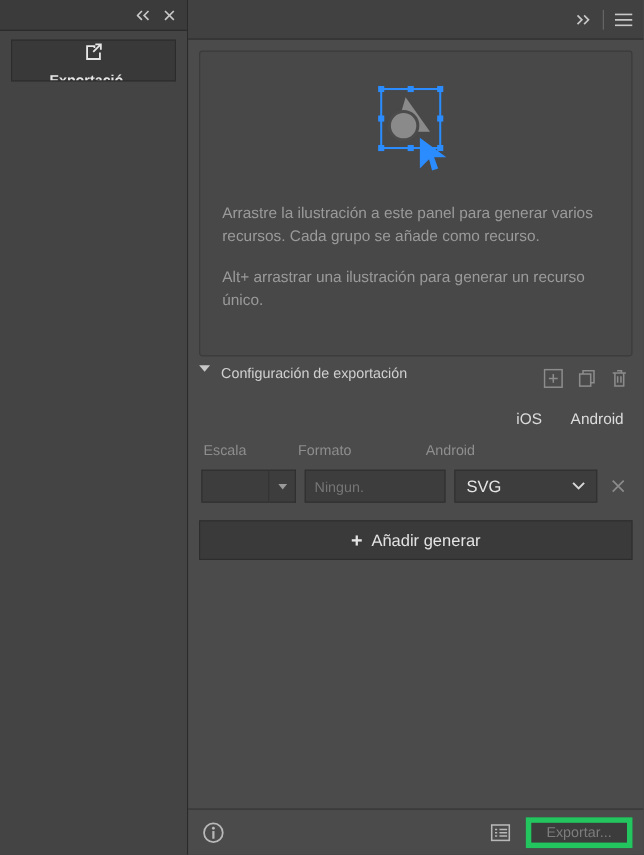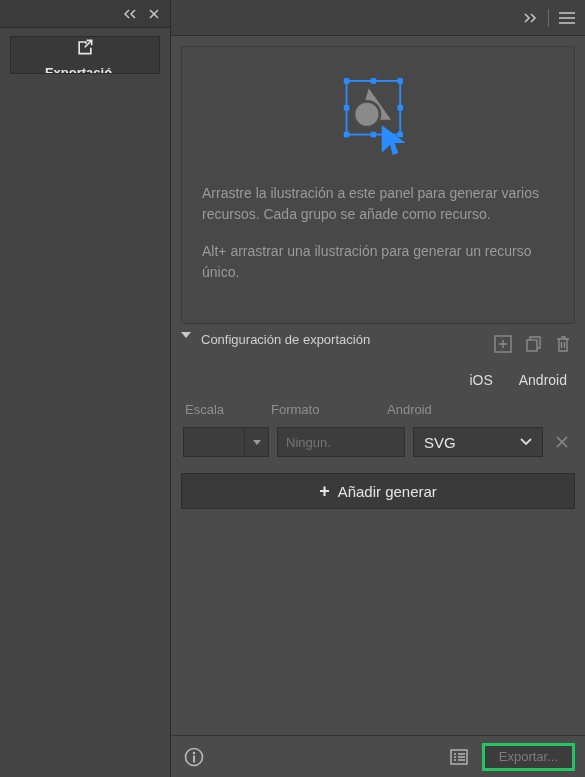--- a/index.html
+++ b/index.html
@@ -51,21 +51,21 @@
   .field-sufijo { width:128px; height:30px; background:#3d3d3d; border:1px solid #2f2f2f; color:#8a8a8a; padding:0 8px; font-size:13px; outline:none; }
   .field-formato { flex:1; height:30px; background:#3d3d3d; border:1px solid #2f2f2f; display:flex; align-items:center; padding:0 10px; justify-content:space-between; color:#e6e6e6; font-size:15px; }
   .x-btn { width:22px; height:22px; display:flex;align-items:center;justify-content:center; color:#8a8a8a; cursor:pointer; font-size:16px;}
 
   .add-scale { margin-top:10px; height:36px; background:#3a3a3a; border:1px solid #2d2d2d; color:#e4e4e4; display:flex; align-items:center; justify-content:center; gap:8px; font-size:15px; cursor:pointer; }
   .plus { font-size:18px; font-weight:600; line-height:1; }
 
   .footer { height:42px; border-top:1px solid #333; display:flex; align-items:center; padding:0 10px; gap:10px; }
   .footer-spacer { flex:1; }
   .footer-icon { width:26px; height:26px; display:flex; align-items:center; justify-content:center; color:#b8b8b8; cursor:pointer; }
-  .export-btn { height:28px; padding:0 14px; background:#3c3c3c; border:3px solid #22c55e; color:#7d7d7d; font-size:13px; cursor:default; }
+  .export-btn { height:28px; padding:0 14px; background:#3c3c3c; border:5px solid #22c55e; color:#7d7d7d; font-size:13px; cursor:default; }
 </style>
 </head>
 <body>
 
 <div class="root">
   <div class="left-col">
     <div class="left-header">
       <div class="hh-btn">
         <svg width="12" height="10" viewBox="0 0 12 10">
             <path d="M5 1 L1 5 L5 9 M11 1 L7 5 L11 9" stroke="#c8c8c8" stroke-width="1.5" fill="none"></path>

